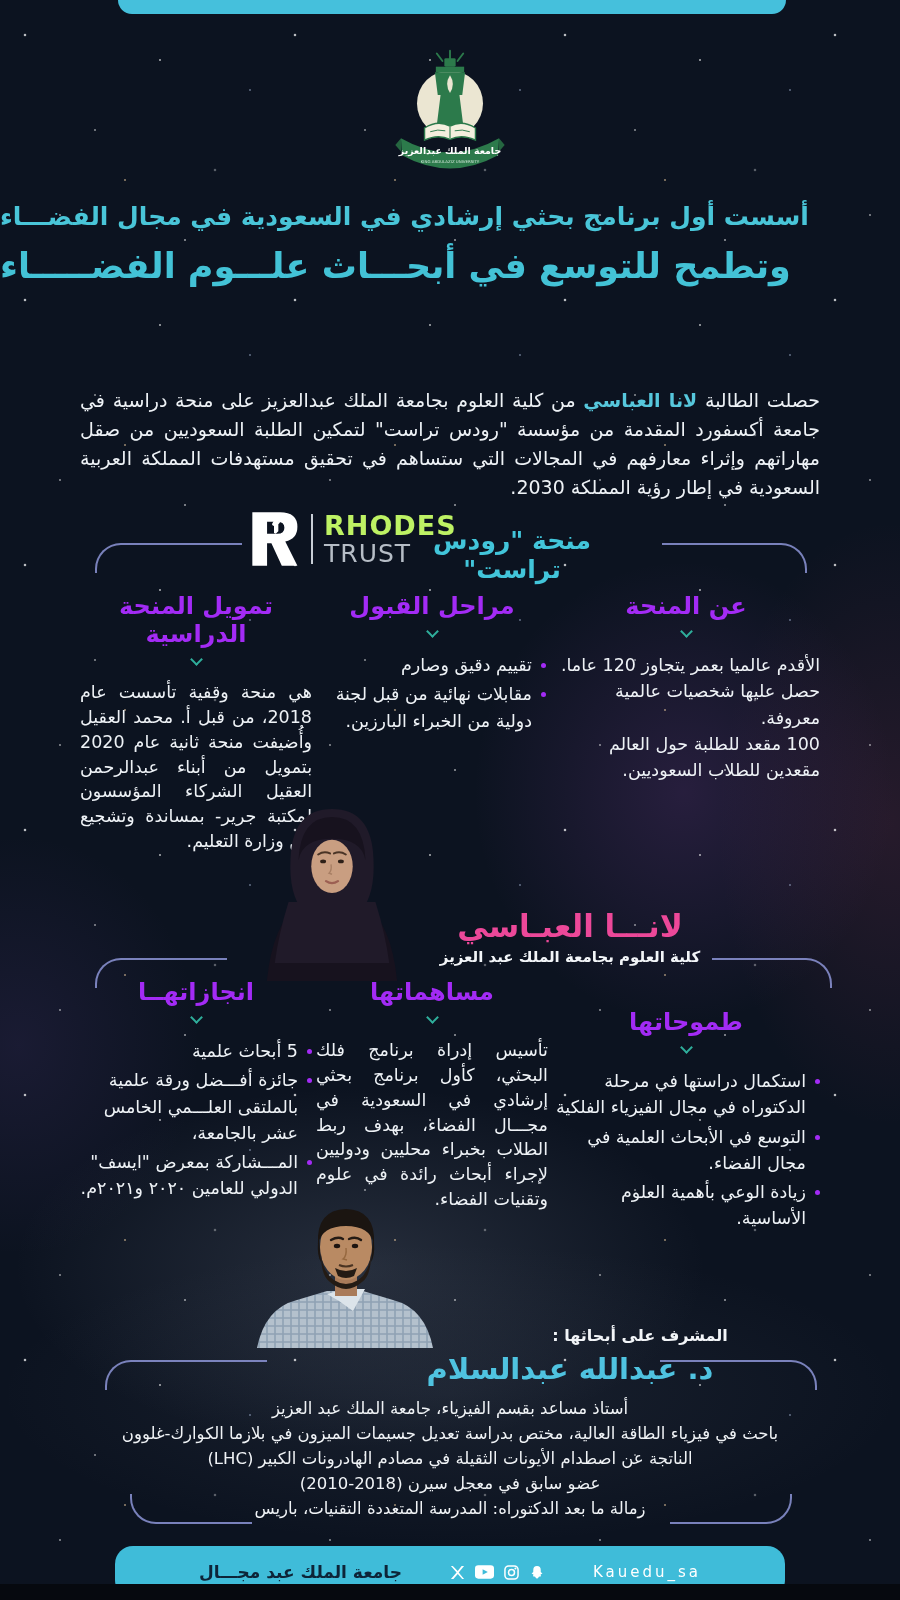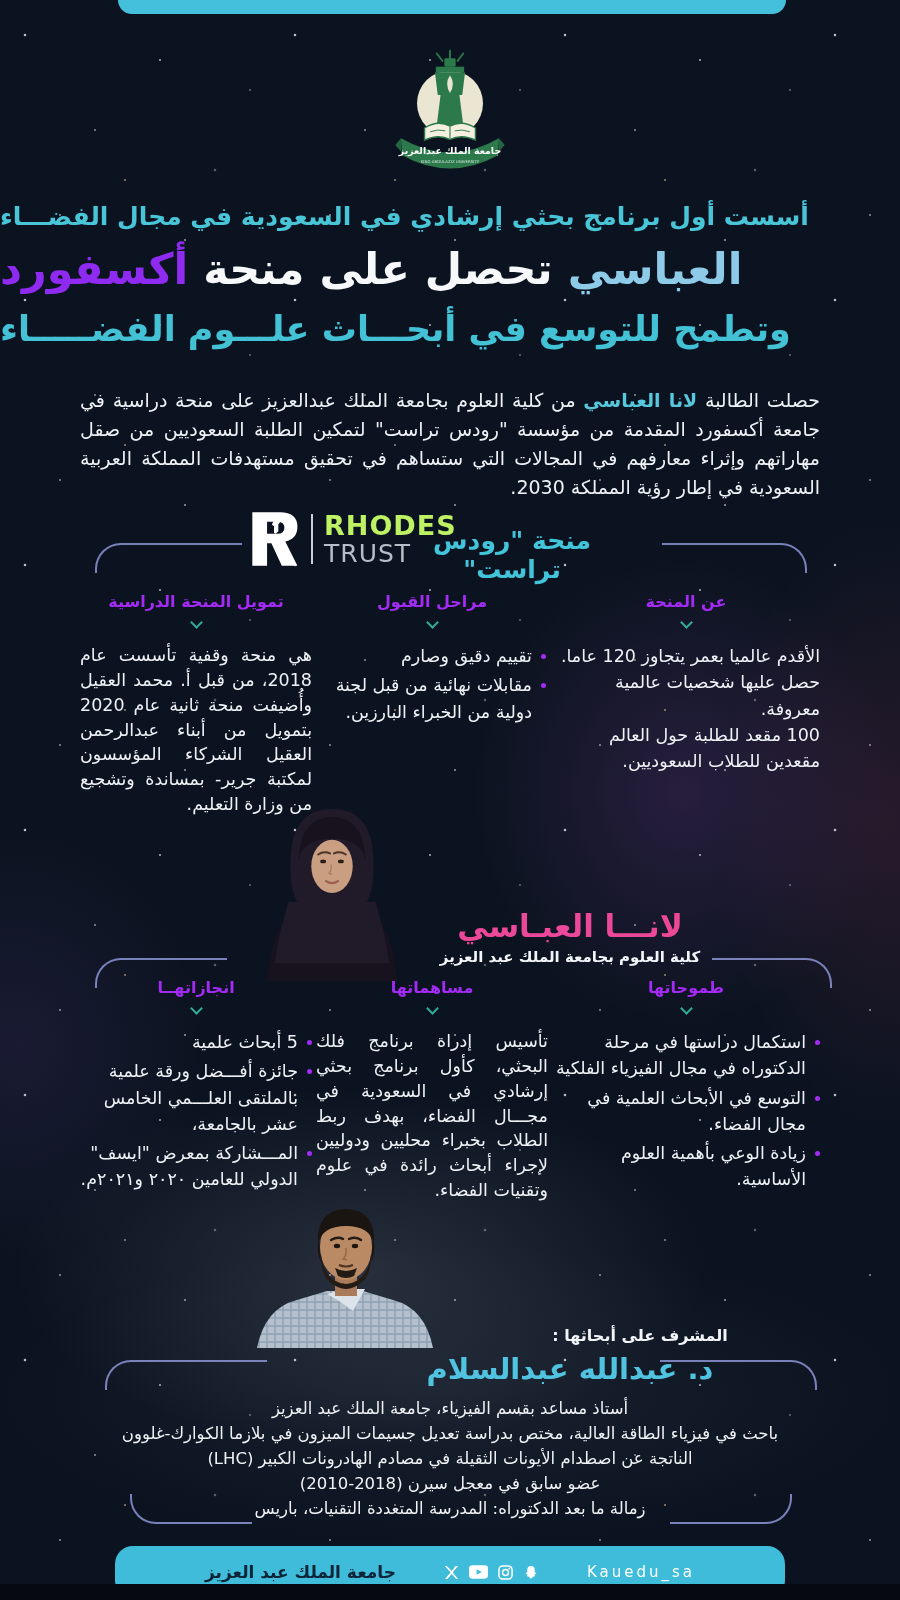--- a/index.html
+++ b/index.html
@@ -63,25 +63,25 @@
   .rhodes-words .w2{font-size:25px;color:#b6bdc6;letter-spacing:1px;margin-top:2px;}
   .rhodes-heading{position:absolute;left:412px;top:526px;width:200px;text-align:center;direction:rtl;font-size:25px;font-weight:bold;color:#42c5da;}
   
   .cols{position:absolute;left:80px;width:740px;display:flex;direction:rtl;justify-content:space-between;}
   .cols-a{top:592px;}
   .cols-b{top:978px;}
   .col{direction:rtl;}
   .col-about{width:268px;}
   .col-stages{width:228px;}
   .col-funding{width:232px;}
-  .col-amb{width:268px;}
+  .col-amb{width:268px;margin-top:30px;}
   .col-contrib{width:232px;}
   .col-ach{width:232px;}
   .col-head{text-align:center;}
-  .col-title{font-size:16px;font-weight:bold;color:#a32bf5;}
+  .col-title{font-size:24px;font-weight:bold;color:#a32bf5;}
   .chev{width:7px;height:7px;border-left:2px solid #2fae9b;border-bottom:2px solid #2fae9b;transform:rotate(-45deg);margin:7px auto 0;}
   .col-body{margin-top:16px;font-size:17.5px;line-height:1.5;color:#eef2f6;text-align:right;}
   .col-body.just{text-align:justify;line-height:1.42;}
   .bullet-item{display:flex;direction:rtl;margin-bottom:3px;}
   .dot{flex:0 0 5px;width:5px;height:5px;border-radius:50%;background:#a32bf5;margin-top:11px;margin-left:9px;}
   .bullet-text{flex:1;text-align:right;}
   
   .lana-photo{position:absolute;left:253px;top:803px;}
   .lana-name{position:absolute;left:360px;top:908px;width:420px;text-align:center;direction:rtl;font-size:31px;font-weight:bold;color:#ec4899;}
   .lana-college{position:absolute;left:360px;top:948px;width:420px;text-align:center;direction:rtl;font-size:15px;font-weight:bold;color:#f2f5f8;}
@@ -133,25 +133,20 @@
 
       <path d="M18,95 q52,30 104,0 l-1,18 q-51,28 -102,0 z" fill="#2c7a4b"></path>
       <path d="M18,95 l-6,7 6,7 z M122,95 l6,7 -6,7 z" fill="#256640"></path>
       <text x="70" y="112" text-anchor="middle" font-size="10" font-weight="bold" fill="#ffffff">جامعة الملك عبدالعزيز</text>
       <text x="70" y="121" text-anchor="middle" font-size="4.2" fill="#cfe6d7">KING ABDULAZIZ UNIVERSITY</text>
     </svg>
   </div>
 
   <div class="headline">
     <div class="l1">أسست أول برنامج بحثي إرشادي في السعودية في مجال الفضـــاء</div>
-    <div class="l2">
-      <span class="name">العباسي</span>
-      <span>تحصل على منحة</span>
-      <span class="oxford">أكسفورد</span>
-    </div>
     <div class="l3">وتطمح للتوسع في أبحـــاث علـــوم الفضـــــاء</div>
   </div>
 
   <div class="intro">
     <span>حصلت الطالبة</span>
     <span class="cyan">لانا العباسي</span>
     <span>من كلية العلوم بجامعة الملك عبدالعزيز على منحة دراسية في جامعة أكسفورد المقدمة من مؤسسة "رودس تراست" لتمكين الطلبة السعوديين من صقل مهاراتهم وإثراء معارفهم في المجالات التي ستساهم في تحقيق مستهدفات المملكة العربية السعودية في إطار رؤية المملكة 2030.</span>
   </div>
 
   <div class="brk tl" style="left:95px;top:543px;width:145px;"></div>
@@ -318,21 +313,21 @@
     <div>باحث في فيزياء الطاقة العالية، مختص بدراسة تعديل جسيمات الميزون في بلازما الكوارك-غلوون</div>
     <div>الناتجة عن اصطدام الأيونات الثقيلة في مصادم الهادرونات الكبير (LHC)</div>
     <div>عضو سابق في معجل سيرن (2018-2010)</div>
     <div>زمالة ما بعد الدكتوراه: المدرسة المتعددة التقنيات، باريس</div>
   </div>
 
   <div class="brk bl" style="left:130px;top:1494px;width:120px;"></div>
   <div class="brk br" style="left:670px;top:1494px;width:120px;"></div>
 
   <div class="footer-bar">
-    <div class="footer-uni">جامعة الملك عبد العزيز</div>
+    <div class="footer-uni">جامعة الملك عبد مجـــال</div>
     <div class="footer-social">
       <span class="sicon">
         <svg width="15" height="15" viewBox="0 0 16 16">
             <path d="M1,1 L7,8 1,15 H3.6 L8.3,9.5 13,15 H15 L9.3,8 15,1 H12.4 L8.2,6.3 3,1 Z" fill="#ffffff"></path>
           </svg>
       </span>
       <span class="sicon">
         <svg width="19" height="14" viewBox="0 0 20 14">
             <rect width="20" height="14" rx="3.5" fill="#ffffff"></rect>
             <path d="M8,4 L13.5,7 8,10 Z" fill="#3fbcd9"></path>

